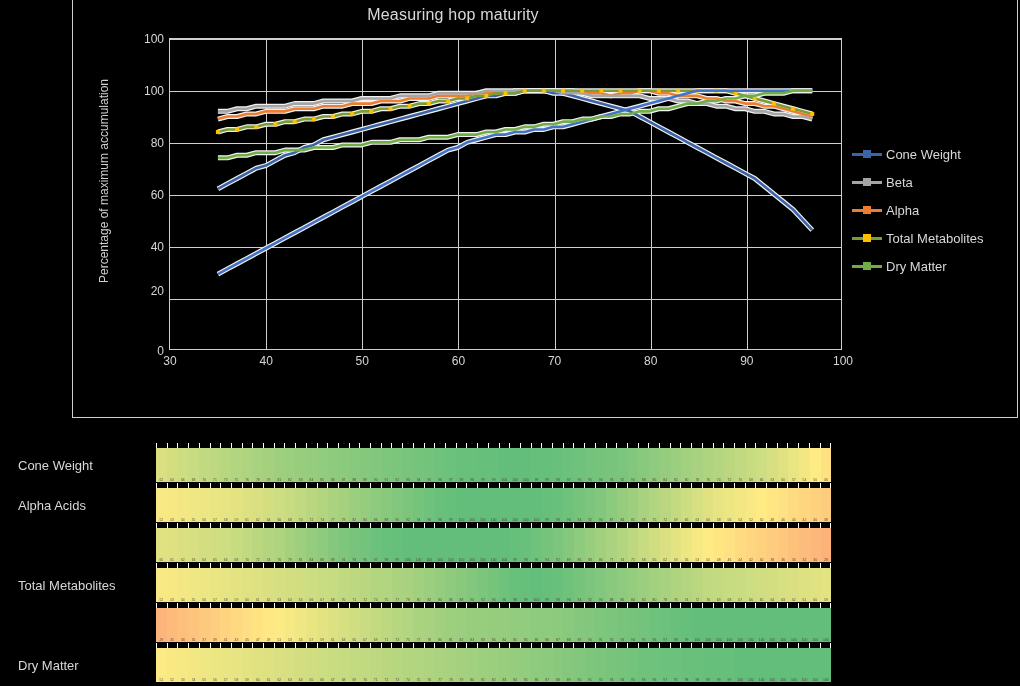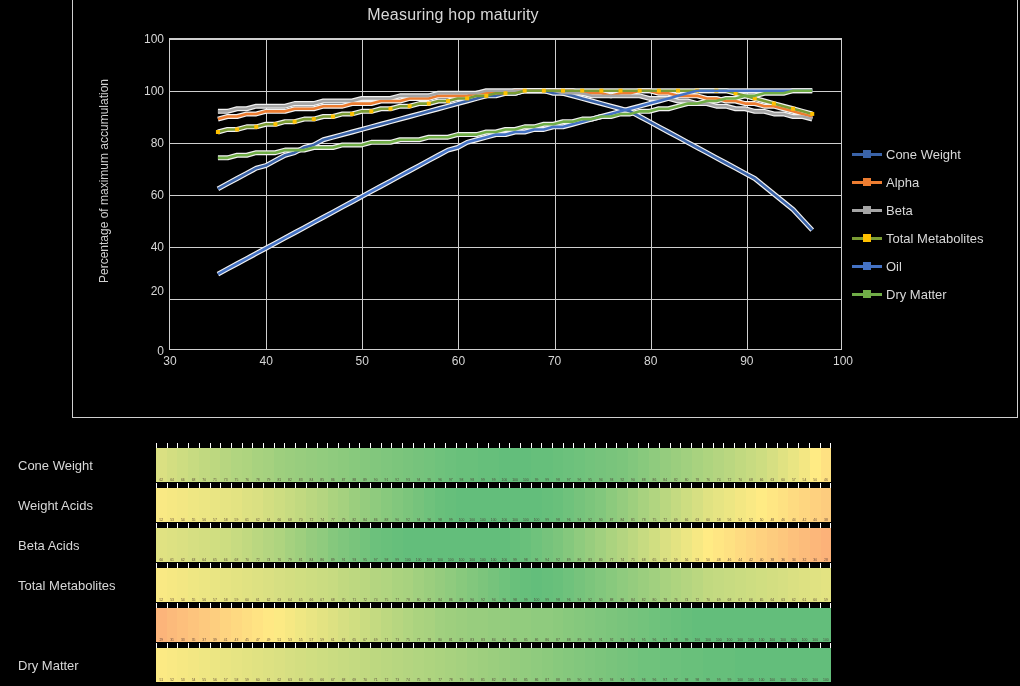--- a/index.html
+++ b/index.html
@@ -152,45 +152,38 @@
   <div id="legend">
       <div class="leg-row">
         <span class="leg-mark">
           <i style="background: rgb(58, 99, 168);"></i>
           <b style="background: rgb(58, 99, 168);"></b>
         </span>
         <span class="leg-label">Cone Weight</span>
       </div>
       <div class="leg-row">
         <span class="leg-mark">
+          <i style="background: rgb(165, 165, 165);"></i>
+          <b style="background: rgb(165, 165, 165);"></b>
+        </span>
+        <span class="leg-label">Beta</span>
+      </div>
+      <div class="leg-row">
+        <span class="leg-mark">
           <i style="background: rgb(237, 125, 49);"></i>
           <b style="background: rgb(237, 125, 49);"></b>
         </span>
         <span class="leg-label">Alpha</span>
       </div>
       <div class="leg-row">
         <span class="leg-mark">
-          <i style="background: rgb(165, 165, 165);"></i>
-          <b style="background: rgb(165, 165, 165);"></b>
-        </span>
-        <span class="leg-label">Beta</span>
-      </div>
-      <div class="leg-row">
-        <span class="leg-mark">
           <i style="background: rgb(122, 156, 52);"></i>
           <b style="background: rgb(255, 192, 0);"></b>
         </span>
         <span class="leg-label">Total Metabolites</span>
-      </div>
-      <div class="leg-row">
-        <span class="leg-mark">
-          <i style="background: rgb(68, 114, 196);"></i>
-          <b style="background: rgb(68, 114, 196);"></b>
-        </span>
-        <span class="leg-label">Oil</span>
       </div>
       <div class="leg-row">
         <span class="leg-mark">
           <i style="background: rgb(112, 173, 71);"></i>
           <b style="background: rgb(112, 173, 71);"></b>
         </span>
         <span class="leg-label">Dry Matter</span>
       </div>
     </div>
 
@@ -445,21 +438,21 @@
         <div class="hm-cell" style="background: rgb(243, 231, 131);">
           <span class="hm-val">54</span>
         </div>
         <div class="hm-cell" style="background: rgb(255, 235, 132);">
           <span class="hm-val">50</span>
         </div>
         <div class="hm-cell" style="background: rgb(254, 225, 130);">
           <span class="hm-val">46</span>
         </div>
       </div>
-      <div class="hm-label" style="top: 48px;">Weight Acids</div>
+      <div class="hm-label" style="top: 48px;">Alpha Acids</div>
       <div class="hm-ticks" style="top: 43px;">
         <span></span>
         <span></span>
         <span></span>
         <span></span>
         <span></span>
         <span></span>
         <span></span>
         <span></span>
         <span></span>
@@ -702,21 +695,20 @@
         <div class="hm-cell" style="background: rgb(254, 214, 128);">
           <span class="hm-val">42</span>
         </div>
         <div class="hm-cell" style="background: rgb(254, 209, 127);">
           <span class="hm-val">40</span>
         </div>
         <div class="hm-cell" style="background: rgb(253, 204, 126);">
           <span class="hm-val">38</span>
         </div>
       </div>
-      <div class="hm-label" style="top: 88px;">Beta Acids</div>
       <div class="hm-ticks" style="top: 83px;">
         <span></span>
         <span></span>
         <span></span>
         <span></span>
         <span></span>
         <span></span>
         <span></span>
         <span></span>
         <span></span>

